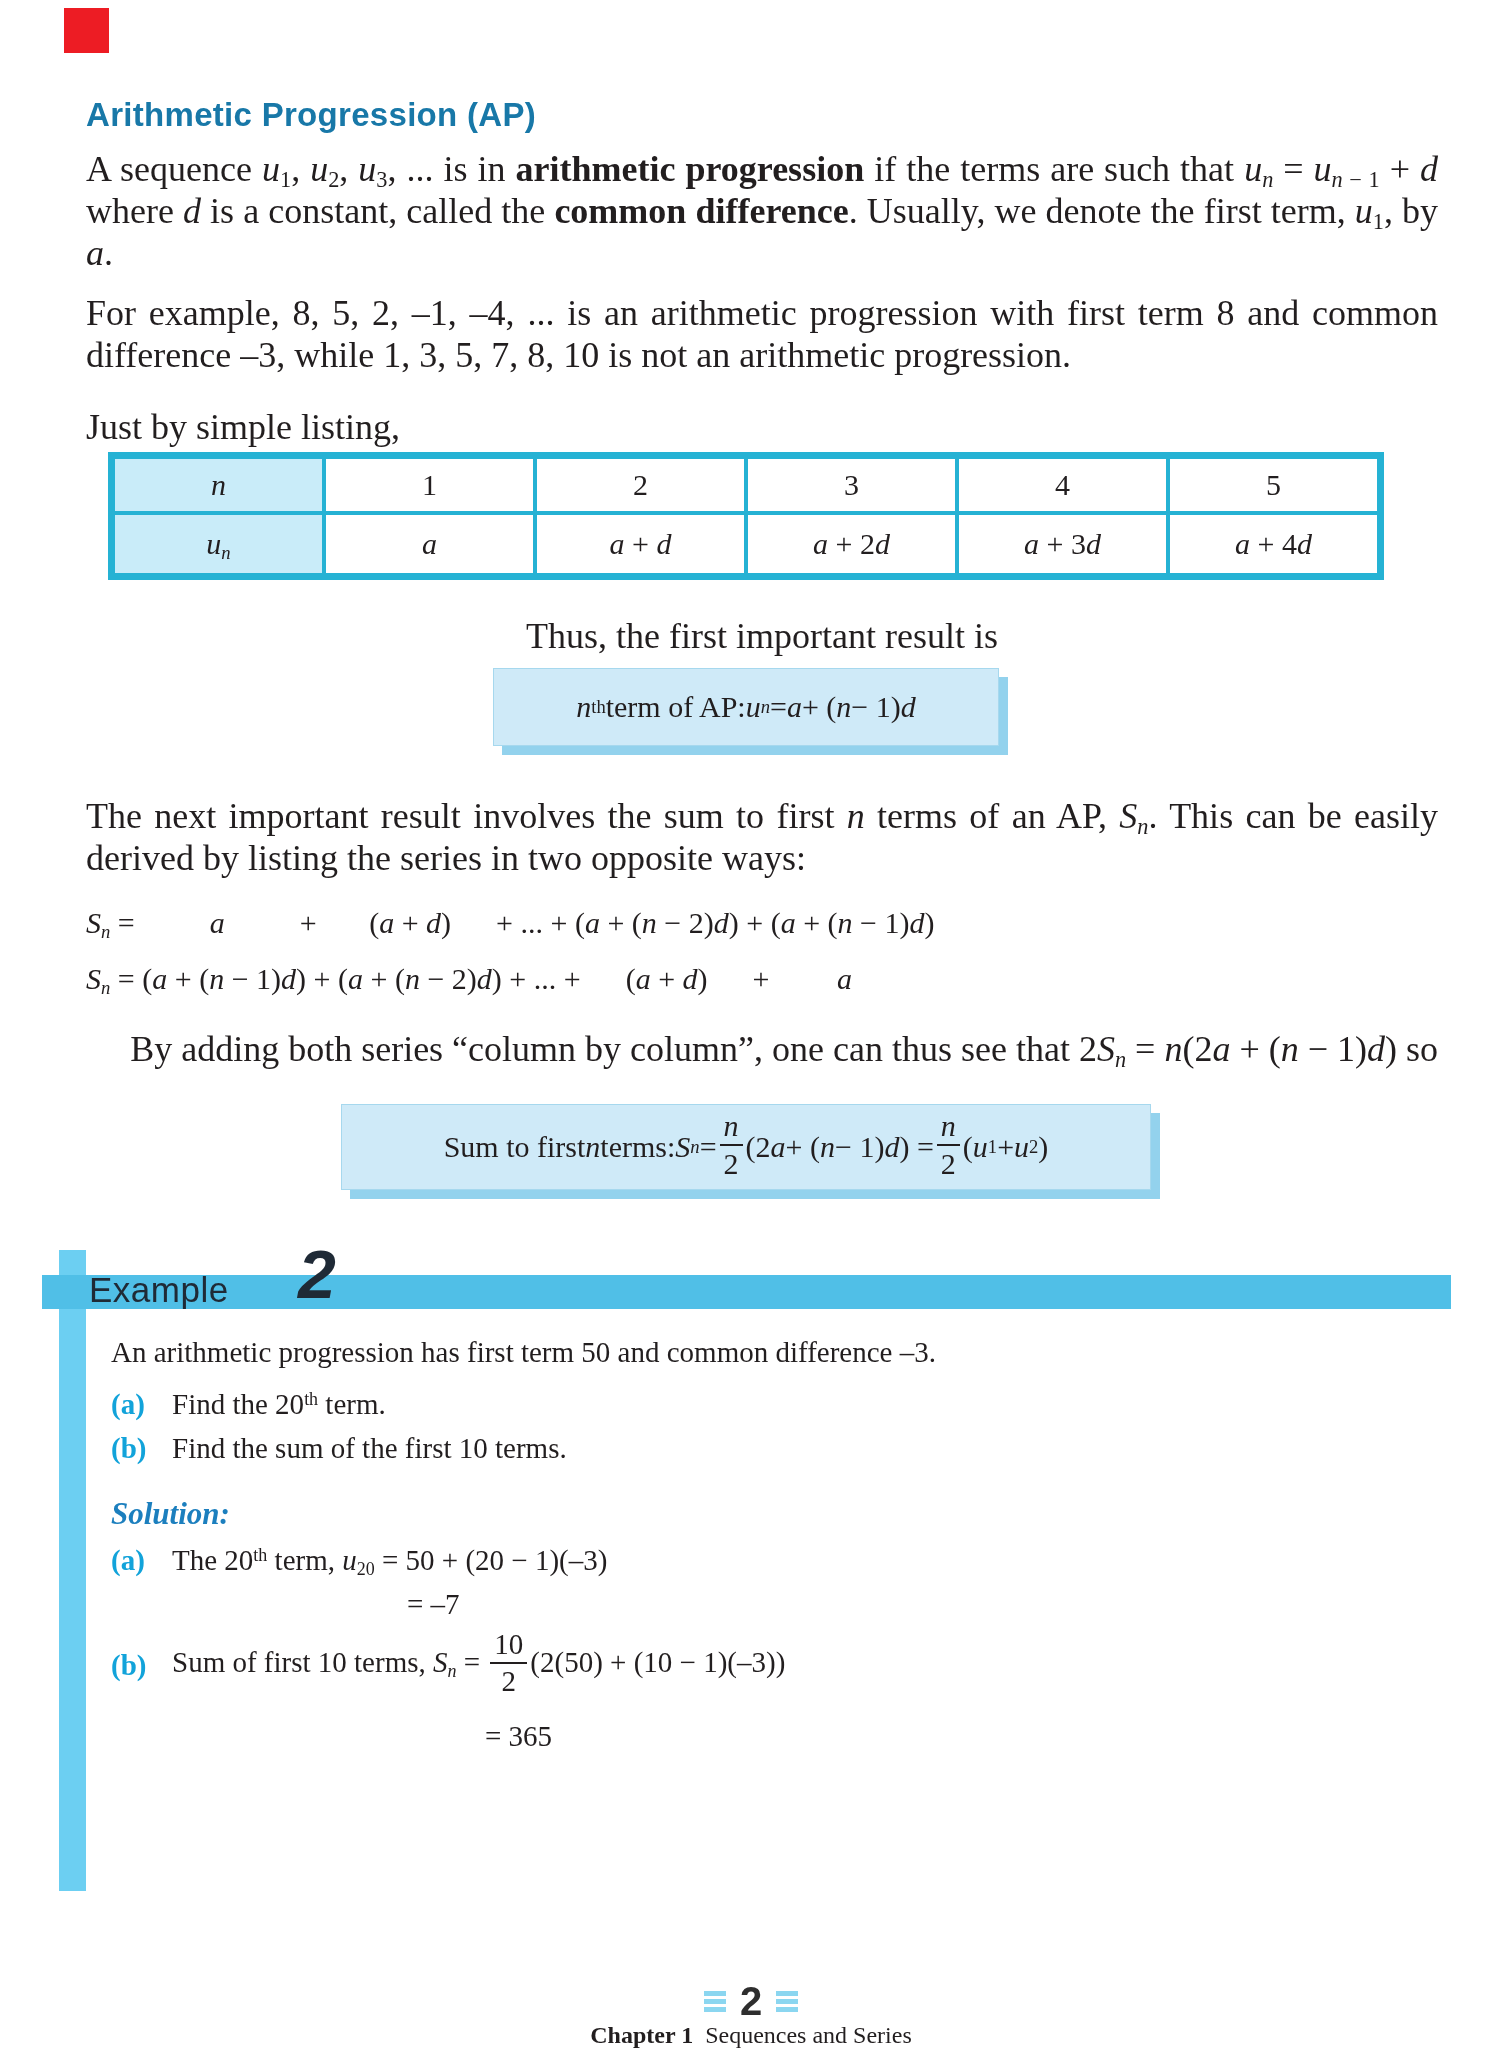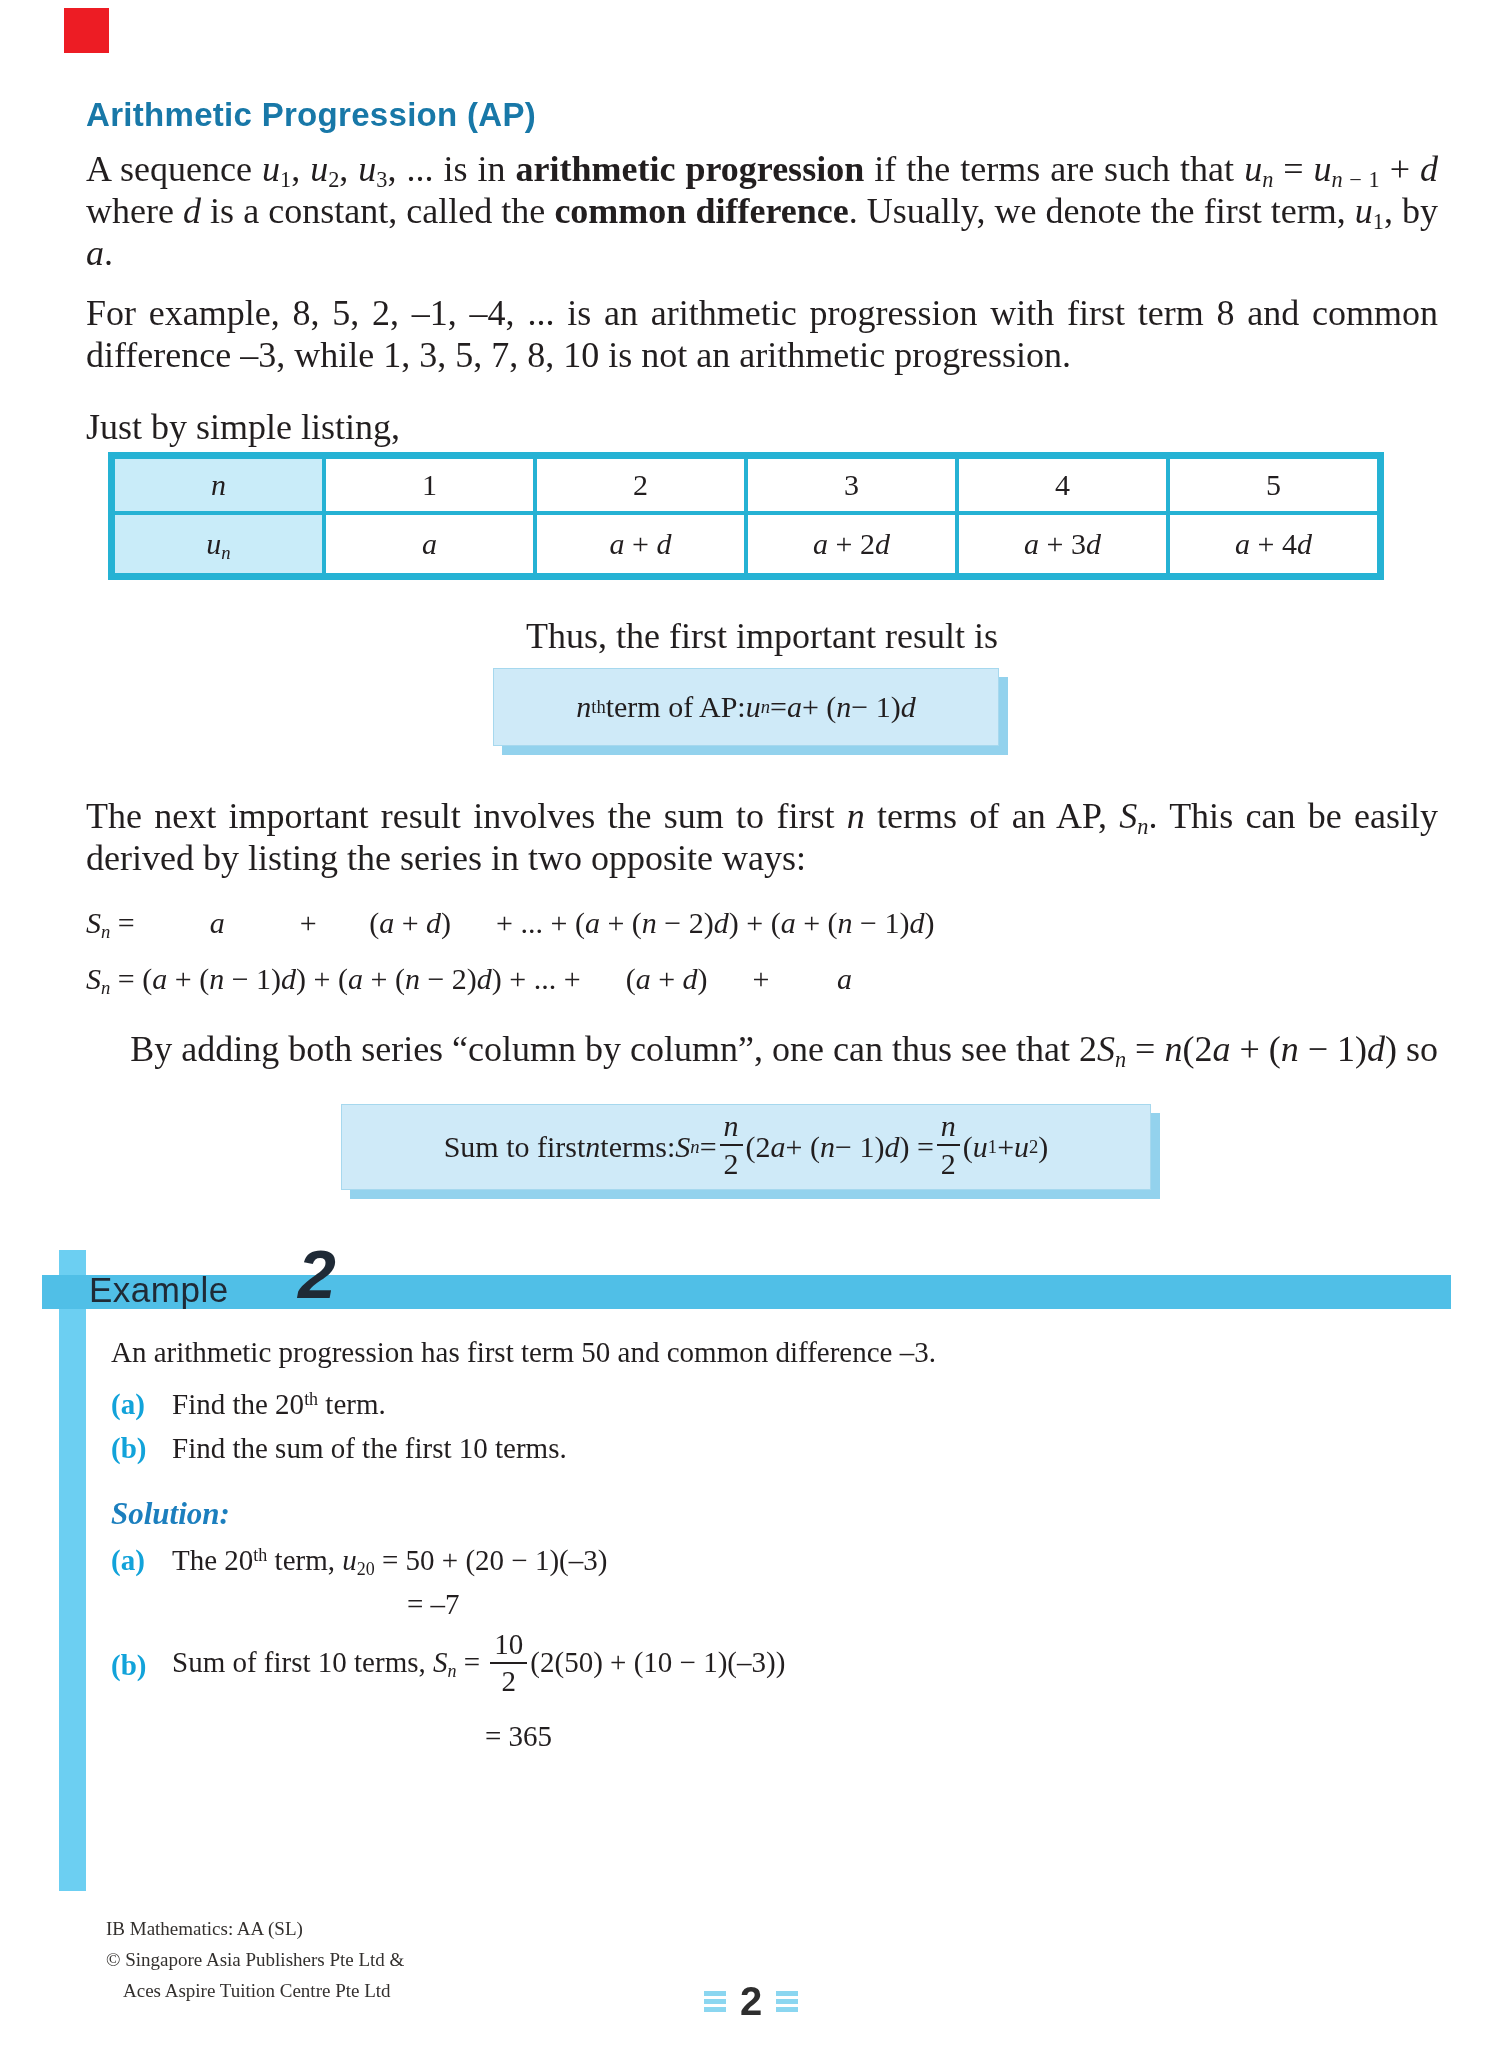--- a/index.html
+++ b/index.html
@@ -151,34 +151,32 @@
 
   <div class="abs sol-line sol-b">
     <span class="blue-label">(b)</span>
       <span>Sum of first 10 terms, <i>S</i><sub><i>n</i></sub> = <span class="fr">
           <span class="fr-n">10</span>
           <span class="fr-d">2</span>
         </span>(2(50) + (10 − 1)(–3))</span>
   </div>
   <div class="abs sol-b2">= 365</div>
 
-  <div class="abs imprint">
-    <div>IB Mathematics: AA (SL)</div>
-    <div>© Singapore Asia Publishers Pte Ltd &amp;</div>
-    <div class="l3">Aces Aspire Tuition Centre Pte Ltd</div>
-  </div>
 
   <div class="abs pagenum-row">
     <span class="stripes">
         <span></span>
         <span></span>
         <span></span>
       </span>
     <span class="pagenum">2</span>
     <span class="stripes">
         <span></span>
         <span></span>
         <span></span>
       </span>
   </div>
 
+  <div class="abs chapter-line">
+    <span class="chapter-label">Chapter 1</span><span>Sequences and Series</span>
+  </div>
 
 </div>
 
 </body></html>

